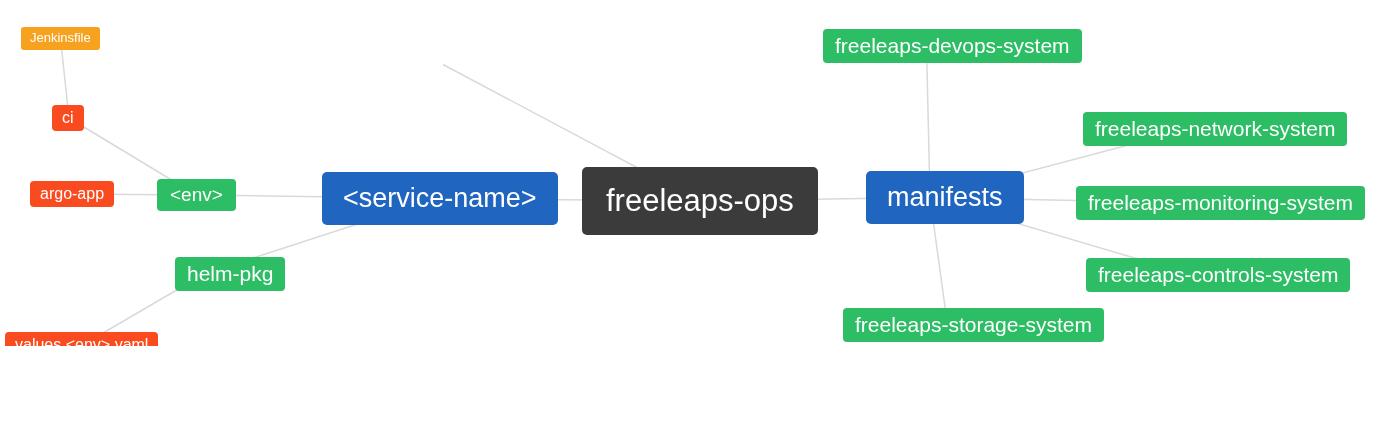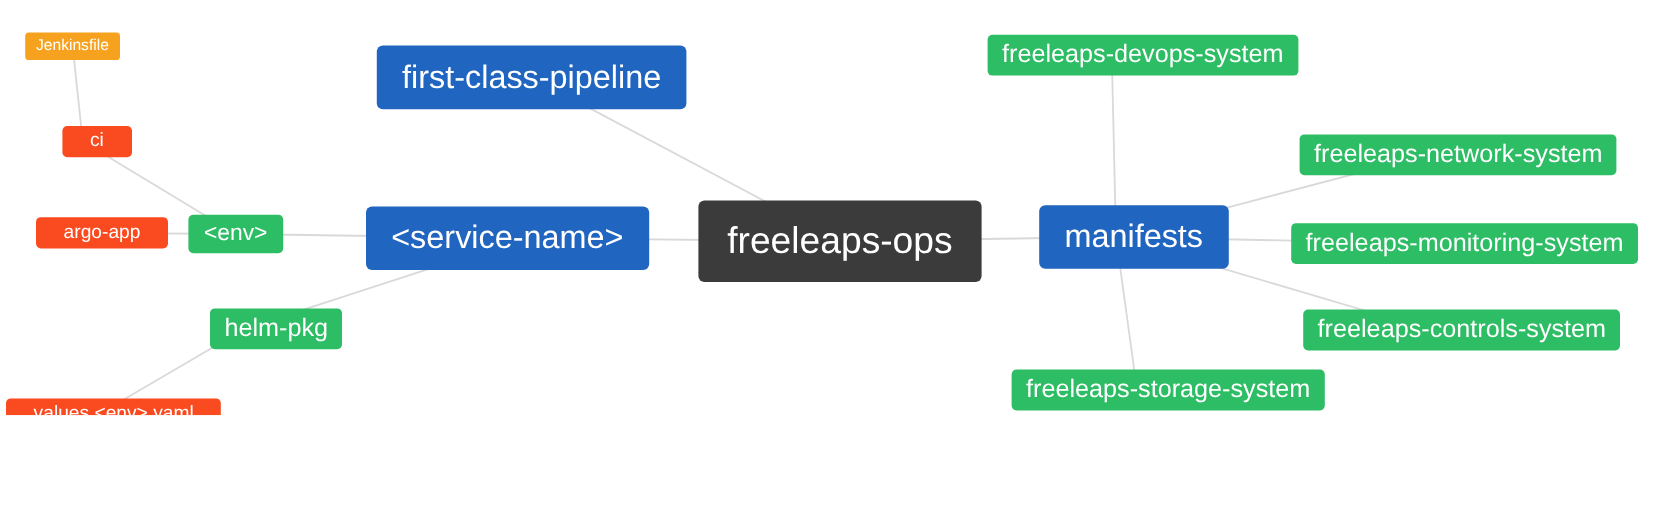--- a/index.html
+++ b/index.html
@@ -28,21 +28,21 @@
     z-index: 1;
     color: #ffffff;
     border-radius: 5px;
     white-space: nowrap;
     line-height: 1.15;
     box-sizing: border-box;
     cursor: pointer;
     user-select: none;
   }
   .n-xs   { font-size: 13px; padding: 4px 9px;   border-radius: 3px; }
-  .n-sm   { font-size: 16px; padding: 4px 23px;  border-radius: 4px; }
+  .n-sm   { font-size: 16px; padding: 4px 10px;  border-radius: 4px; }
   .n-md   { font-size: 19px; padding: 5px 13px;  border-radius: 4px; }
   .n-lg   { font-size: 21px; padding: 5px 12px;  border-radius: 4px; margin-left: 28px; }
   .n-xl   { font-size: 27px; padding: 11px 21px; border-radius: 5px; }
   .n-root { font-size: 31px; padding: 16px 24px; border-radius: 5px; }
 </style>
 </head>
 <body>
 
 <div id="canvas">
 
@@ -63,22 +63,21 @@
       <line x1="930" y1="197.5" x2="947.5" y2="325" stroke="#d9d9d9" stroke-width="1.5"></line>
     </svg>
 
   <div class="node n-xs" style="left: 21px; top: 27px; background: rgb(246, 162, 30);">Jenkinsfile</div>
   <div class="node n-sm" style="left: 52px; top: 105px; background: rgb(249, 75, 31);">ci</div>
   <div class="node n-sm" style="left: 30px; top: 181px; background: rgb(249, 75, 31);">argo-app</div>
   <div class="node n-md" style="left: 157px; top: 179px; background: rgb(45, 189, 100);">&lt;env&gt;</div>
   <div class="node n-lg" style="left: 147px; top: 257px; background: rgb(45, 189, 100);">helm-pkg</div>
   <div class="node n-sm" style="left: 5px; top: 332px; background: rgb(249, 75, 31);">values.&lt;env&gt;.yaml</div>
 
-  <div class="node n-xl" style="left: 314px; top: 38px; background: rgb(32, 101, 191);">first-class-pipeline</div>
-  <div class="node n-xl" style="left: 305px; top: 172px; background: rgb(32, 101, 191);">&lt;service-name&gt;</div>
+  <div class="node n-xl" style="left: 322px; top: 172px; background: rgb(32, 101, 191);">&lt;service-name&gt;</div>
   <div class="node n-root" style="left: 582px; top: 167px; background: rgb(59, 59, 59);">freeleaps-ops</div>
   <div class="node n-xl" style="left: 851px; top: 171px; background: rgb(32, 101, 191); margin-left: 15px;">manifests</div>
 
   <div class="node n-lg" style="left: 795px; top: 29px; background: rgb(45, 189, 100);">freeleaps-devops-system</div>
   <div class="node n-lg" style="left: 1055px; top: 112px; background: rgb(45, 189, 100);">freeleaps-network-system</div>
   <div class="node n-lg" style="left: 1048px; top: 186px; background: rgb(45, 189, 100);">freeleaps-monitoring-system</div>
   <div class="node n-lg" style="left: 1058px; top: 258px; background: rgb(45, 189, 100);">freeleaps-controls-system</div>
   <div class="node n-lg" style="left: 815px; top: 308px; background: rgb(45, 189, 100);">freeleaps-storage-system</div>
 
 </div>

